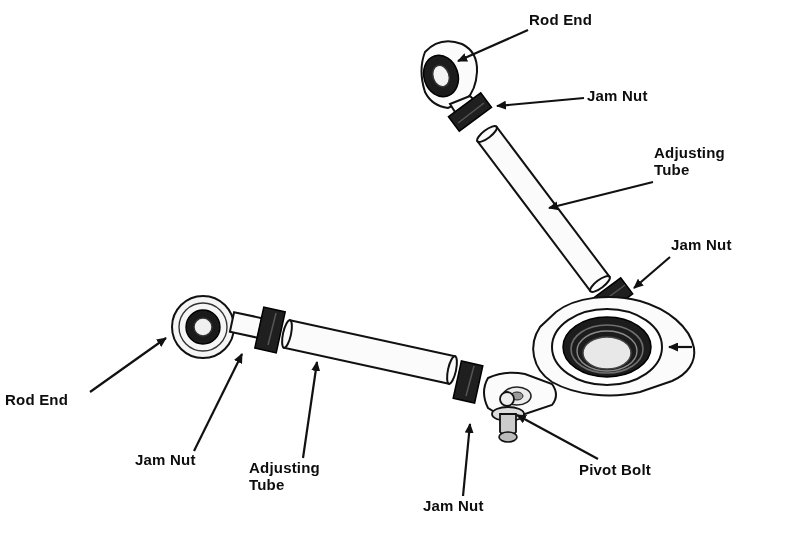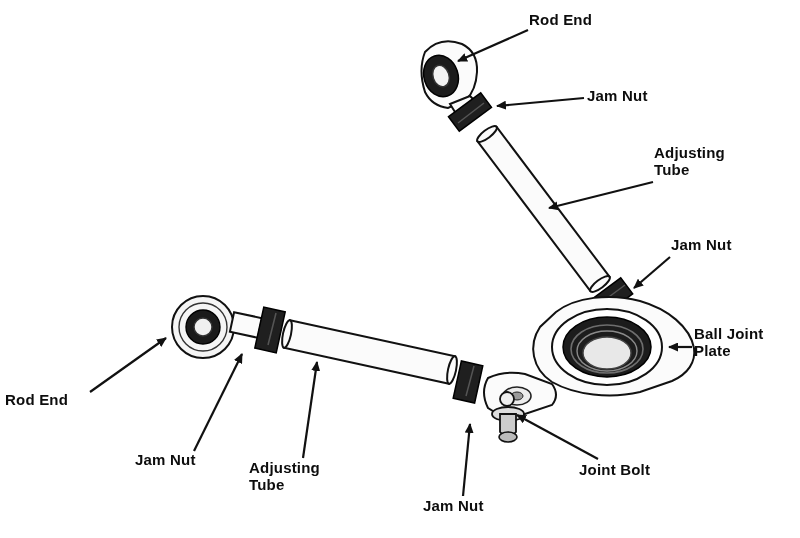--- a/index.html
+++ b/index.html
@@ -135,24 +135,22 @@
 
   <div class="diagram-label" style="left:529px; top:11px;">Rod End</div>
 
   <div class="diagram-label" style="left:587px; top:87px;">Jam Nut</div>
 
   <div class="diagram-label label-center" style="left:654px; top:144px; width:94px;">Adjusting
 Tube</div>
 
   <div class="diagram-label" style="left:671px; top:236px;">Jam Nut</div>
 
-  <div class="diagram-label" style="left:694px; top:325px;">Ball Joint
-Plate</div>
 
-  <div class="diagram-label" style="left:579px; top:461px;">Joint Bolt</div>
+  <div class="diagram-label" style="left:579px; top:461px;">Pivot Bolt</div>
 
   <div class="diagram-label" style="left:423px; top:497px;">Jam Nut</div>
 
   <div class="diagram-label label-center" style="left:249px; top:459px; width:98px;">Adjusting
 Tube</div>
 
   <div class="diagram-label" style="left:135px; top:451px;">Jam Nut</div>
 
   <div class="diagram-label" style="left:5px; top:391px;">Rod End</div>
 

